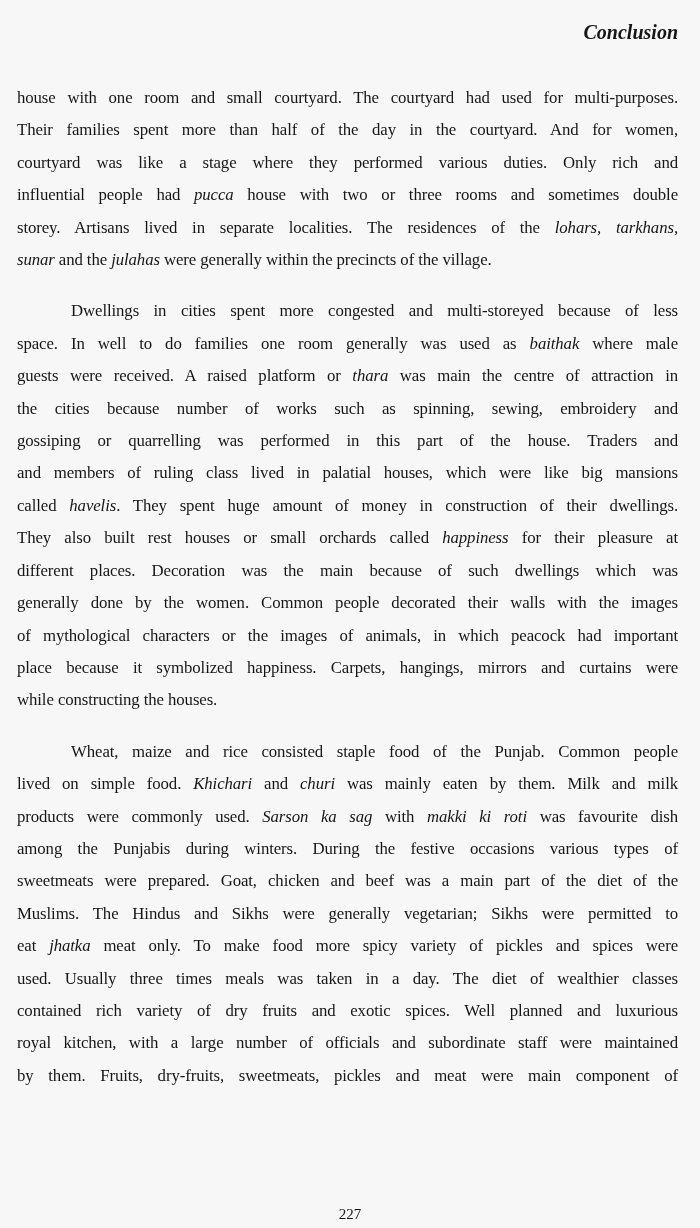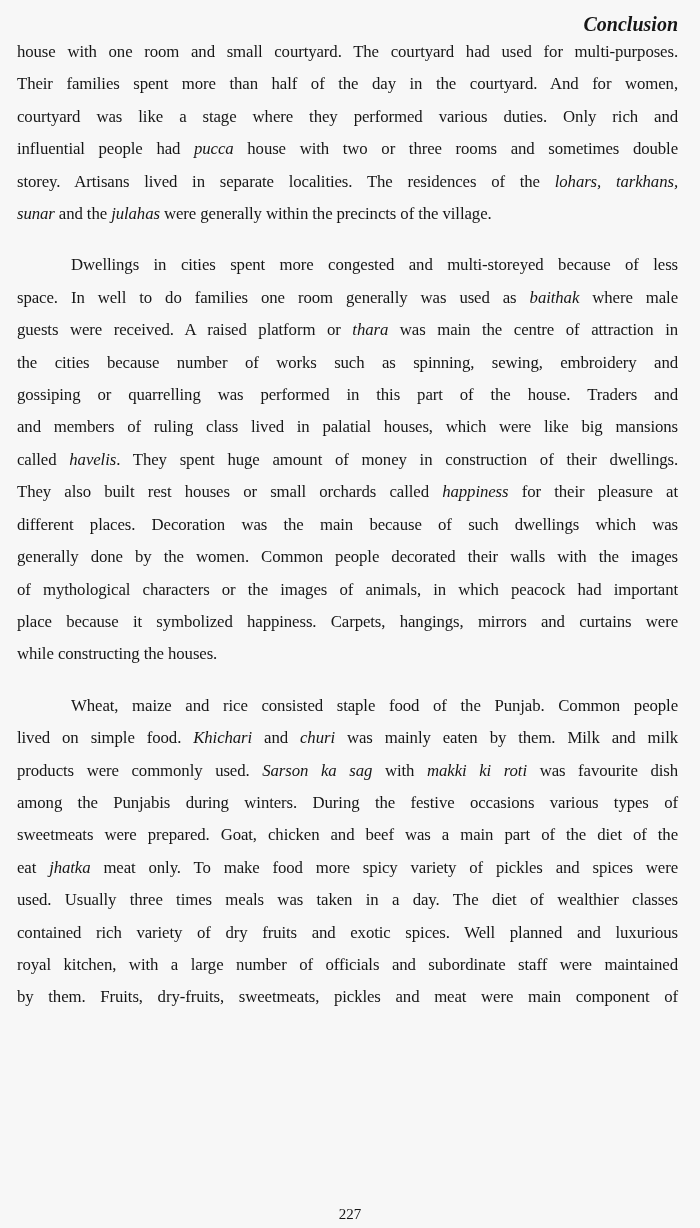--- a/index.html
+++ b/index.html
@@ -7,33 +7,34 @@
     padding: 0;
     background: #e9e9e9;
   }
   .page {
     position: relative;
     width: 700px;
     height: 1228px;
     margin: 0 auto;
     background: #f7f7f7;
     box-sizing: border-box;
-    padding: 12px 22px 0 17px;
+    padding: 20px 22px 0 17px;
     overflow: hidden;
     font-family: "Liberation Serif", "DejaVu Serif", serif;
     color: #161616;
   }
   .header {
     text-align: right;
     font-weight: 700;
     font-style: italic;
     font-size: 20px;
     line-height: 24px;
   }
   .body-text {
+    margin-top: 38px;
   }
   .para {
     margin: 0 0 19px 0;
   }
   .line {
     font-size: 16.8px;
     line-height: 32.4px;
     letter-spacing: -0.1px;
     text-align: justify;
     text-align-last: justify;
@@ -86,20 +87,21 @@
         <div class="line"><span>of mythological characters or the images of animals, in which peacock had important</span></div>
         <div class="line"><span>place because it symbolized happiness. Carpets, hangings, mirrors and curtains were</span></div>
         <div class="line last"><span>while constructing the houses.</span></div>
       </div>
       <div class="para">
         <div class="line indent"><span>Wheat, maize and rice consisted staple food of the Punjab. Common people</span></div>
         <div class="line"><span>lived on simple food. </span><span class="it">Khichari</span><span> and </span><span class="it">churi</span><span> was mainly eaten by them. Milk and milk</span></div>
         <div class="line"><span>products were commonly used. </span><span class="it">Sarson ka sag</span><span> with </span><span class="it">makki ki roti</span><span> was favourite dish</span></div>
         <div class="line"><span>among the Punjabis during winters. During the festive occasions various types of</span></div>
         <div class="line"><span>sweetmeats were prepared. Goat, chicken and beef was a main part of the diet of the</span></div>
+        <div class="line"><span>Muslims. The Hindus and Sikhs were generally vegetarian; Sikhs were permitted to</span></div>
         <div class="line"><span>eat </span><span class="it">jhatka</span><span> meat only. To make food more spicy variety of pickles and spices were</span></div>
         <div class="line"><span>used. Usually three times meals was taken in a day. The diet of wealthier classes</span></div>
         <div class="line"><span>contained rich variety of dry fruits and exotic spices. Well planned and luxurious</span></div>
         <div class="line"><span>royal kitchen, with a large number of officials and subordinate staff were maintained</span></div>
         <div class="line"><span>by them. Fruits, dry-fruits, sweetmeats, pickles and meat were main component of</span></div>
       </div>
     </div>
   <div class="footer">227</div>
 </div>
 

